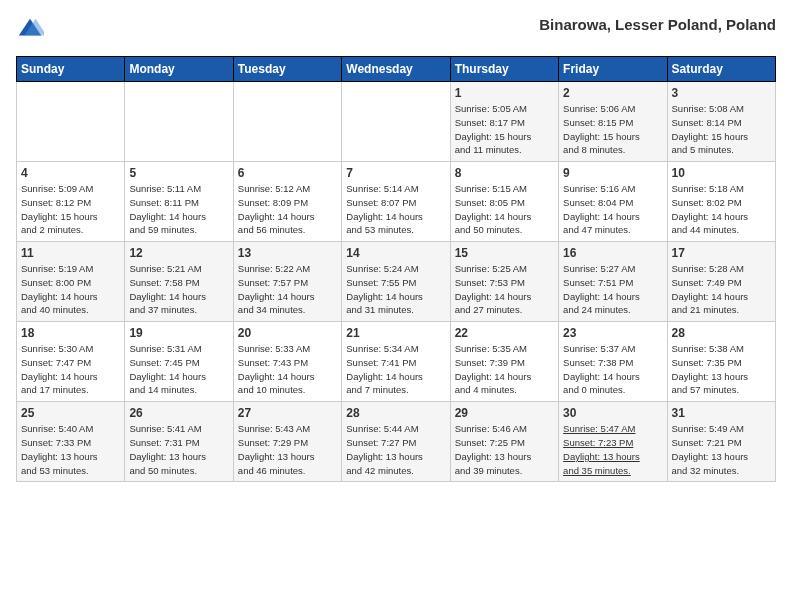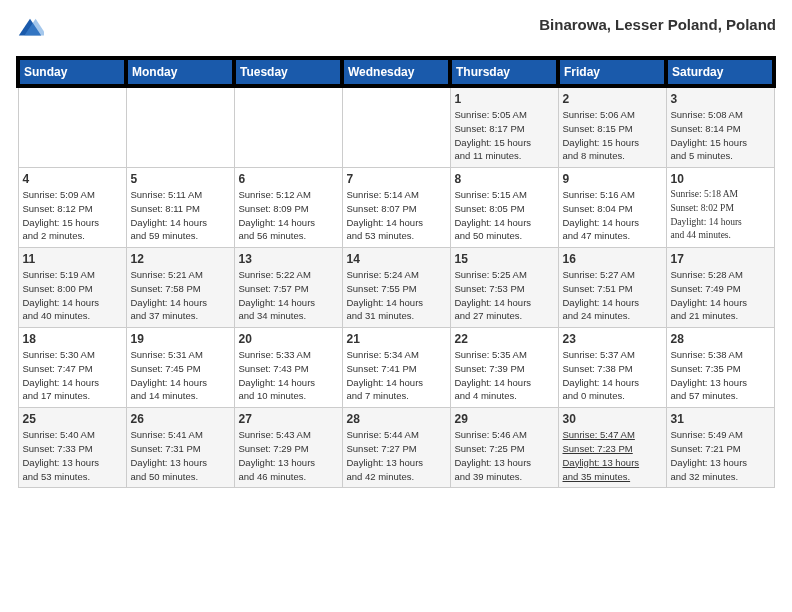--- a/index.html
+++ b/index.html
@@ -58,21 +58,21 @@
       border-collapse: collapse;
       table-layout: fixed;
     }
     thead tr th {
       background: #1a5aab;
       color: #fff;
       font-size: 12px;
       font-weight: bold;
       padding: 5px 4px;
       text-align: left;
-      border: 4px solid #000000;
+      border: 1px solid #000000;
     }
     tbody tr td {
       vertical-align: top;
       font-size: 10px;
       color: #333;
       padding: 4px 4px;
       border: 1px solid #ccc;
       height: 80px;
       background: #fff;
     }
@@ -187,21 +187,21 @@
         </td>
         <td>
           <span class="day-num">9</span>
           <div class="cell-text" style="white-space: pre-line;">Sunrise: 5:16 AM
 Sunset: 8:04 PM
 Daylight: 14 hours
 and 47 minutes.</div>
         </td>
         <td>
           <span class="day-num">10</span>
-          <div class="cell-text" style="white-space: pre-line; font-family: Liberation Serif, serif;">Sunrise: 5:18 AM
+          <div class="cell-text" style="white-space: pre-line;">Sunrise: 5:18 AM
 Sunset: 8:02 PM
 Daylight: 14 hours
 and 44 minutes.</div>
         </td>
       </tr>
       <tr>
         <td>
           <span class="day-num">11</span>
           <div class="cell-text" style="white-space: pre-line;">Sunrise: 5:19 AM
 Sunset: 8:00 PM

